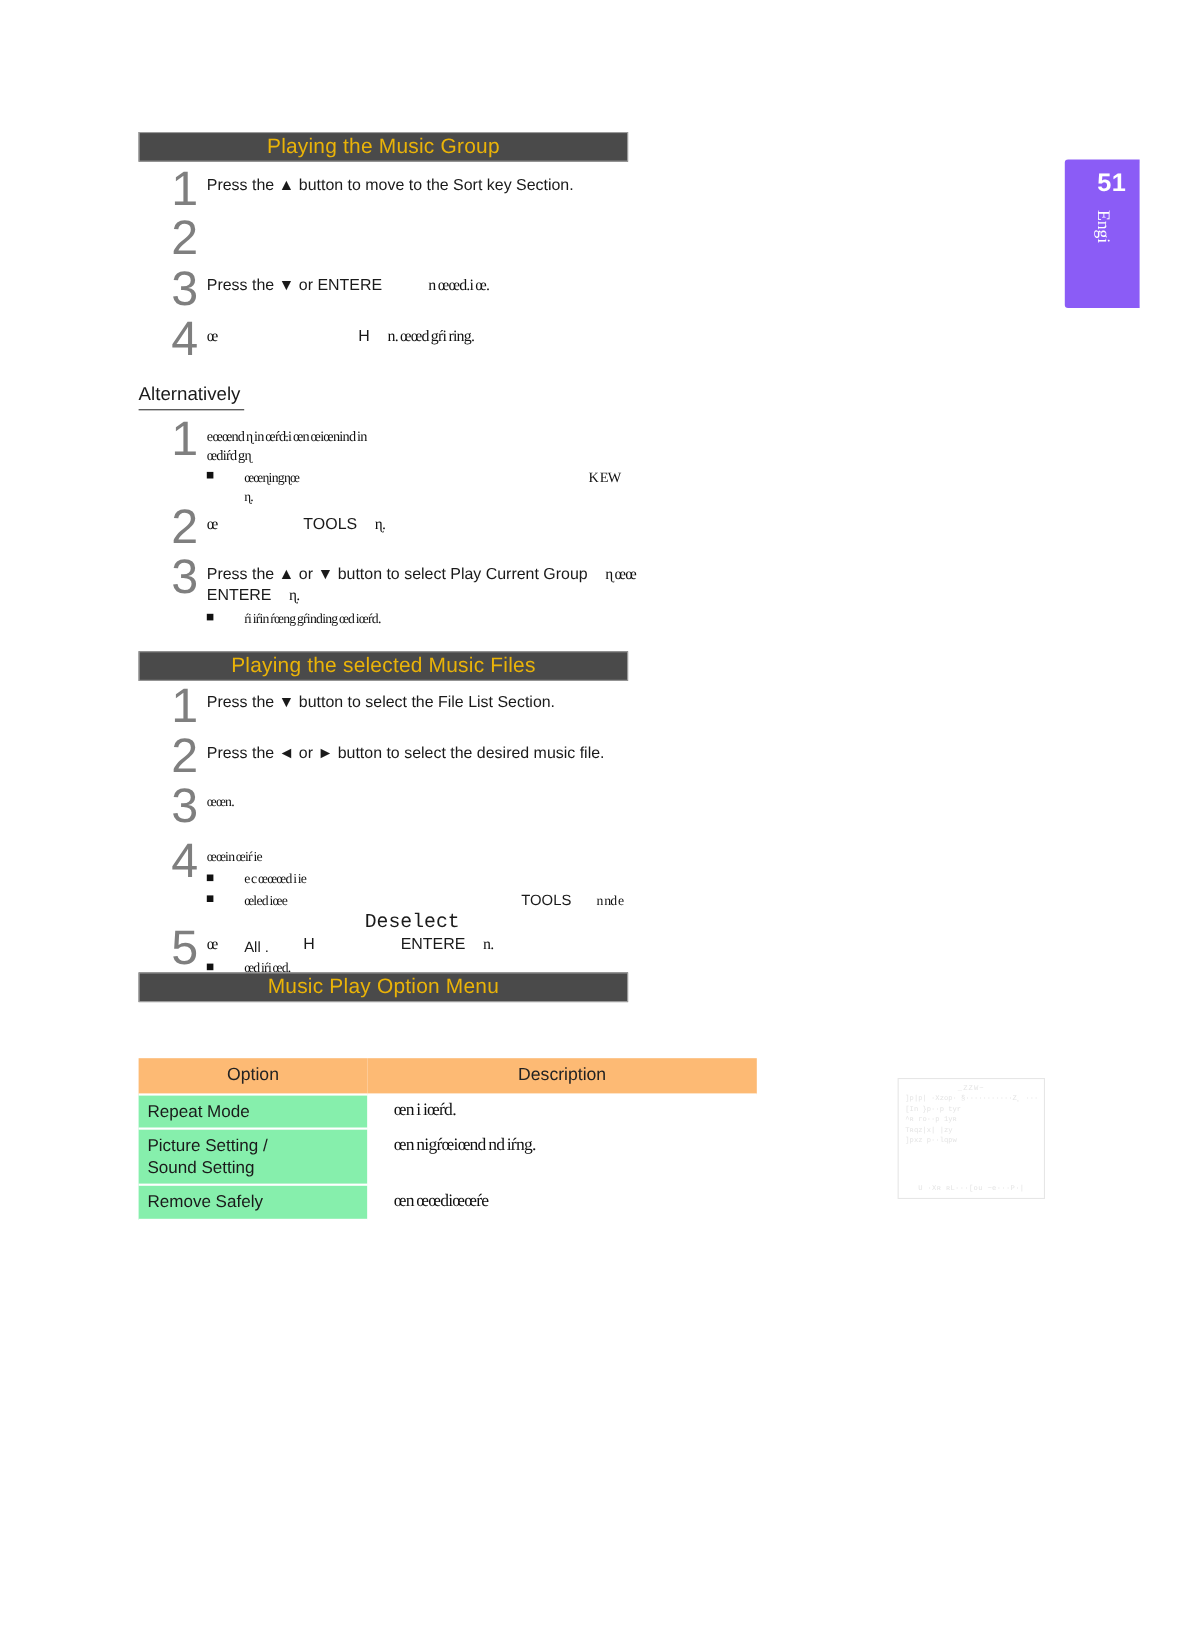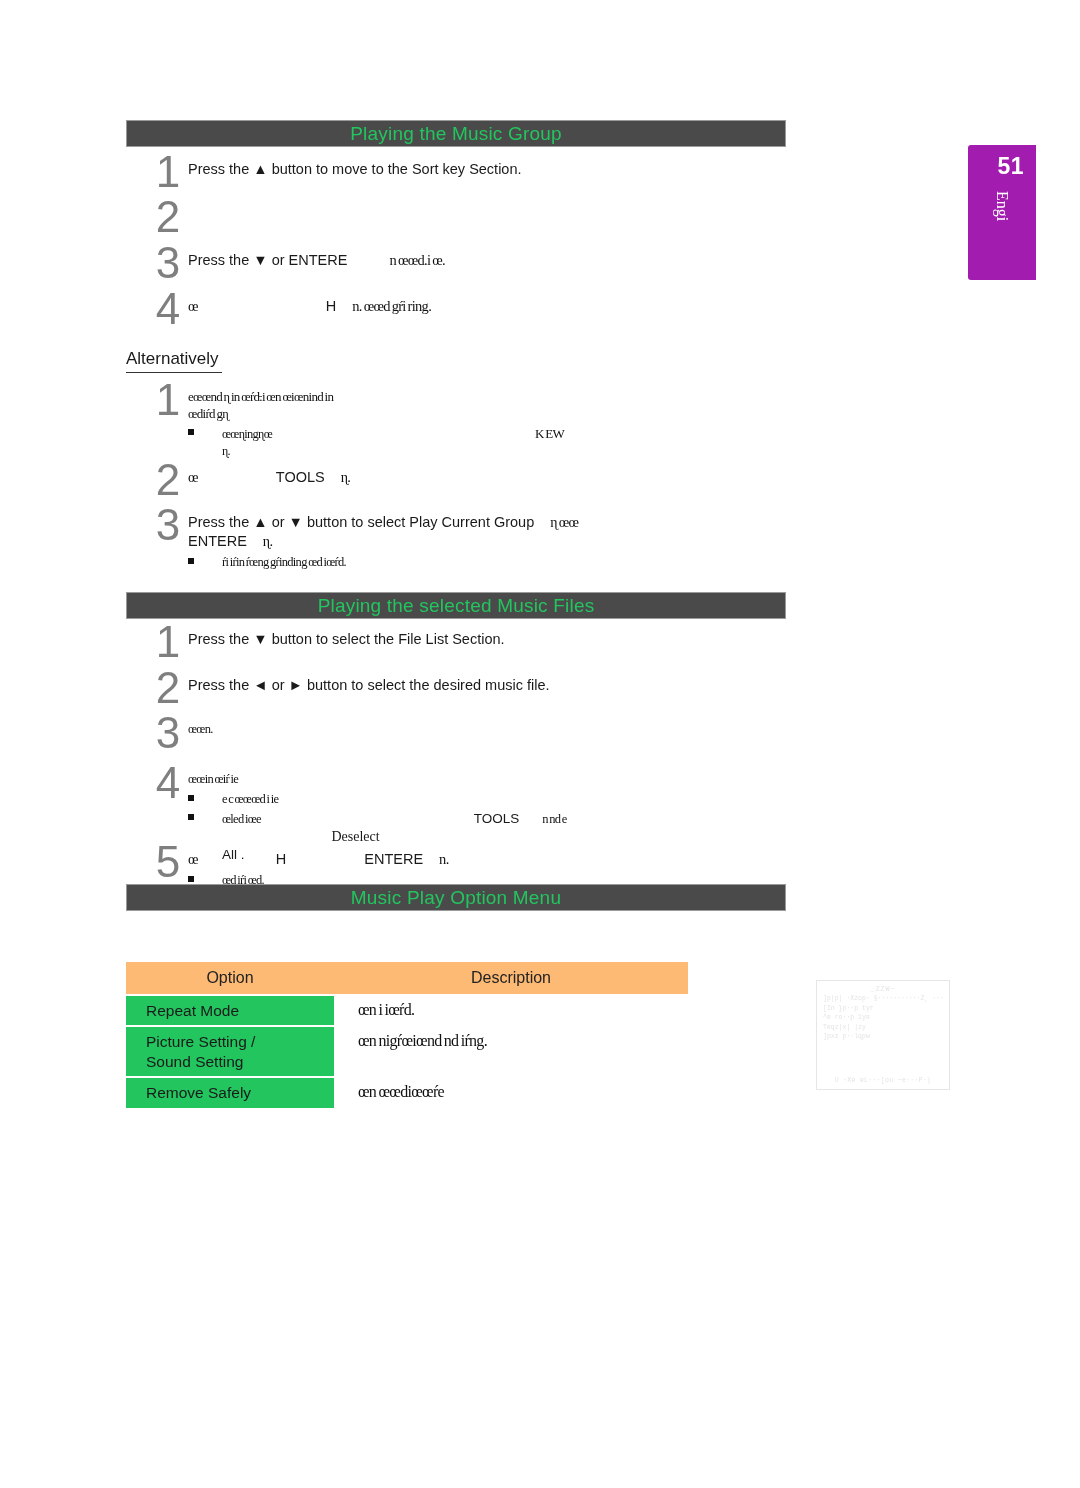--- a/index.html
+++ b/index.html
@@ -16,21 +16,21 @@
     overflow: hidden;
   }
 
   
   .page-tab {
     position: absolute;
     left: 968px;
     top: 145px;
     width: 68px;
     height: 135px;
-    background: #a21caf;
+    background: #8b5cf6;
     border-radius: 3px 0 0 3px;
     color: #ffffff;
   }
   .page-tab .pnum {
     position: absolute;
     top: 8px;
     right: 12px;
     font-size: 23px;
     font-weight: bold;
     letter-spacing: 0.5px;
@@ -43,26 +43,26 @@
     transform-origin: center;
     font-family: "Liberation Serif", serif;
     font-size: 16px;
     white-space: nowrap;
   }
 
   
   .section-bar {
     position: absolute;
     left: 126px;
-    width: 660px;
+    width: 445px;
     height: 27px;
     background: #4a4a4a;
     border: 1px solid #9a9a9a;
     box-sizing: border-box;
-    color: #22c55e;
+    color: #eab308;
     font-size: 19px;
     display: flex;
     align-items: center;
     justify-content: center;
     letter-spacing: 0.2px;
   }
 
   
   .step {
     position: absolute;
@@ -142,22 +142,22 @@
   .opt-table th {
     font-weight: normal;
     background: #fdba74;
     padding: 7px 6px;
     font-size: 16px;
     color: #222;
     border: none;
   }
   .opt-table th.c-opt { width: 196px; }
   .opt-table td.c-opt {
-    background: #22c55e;
-    padding: 5px 20px;
+    background: #86efac;
+    padding: 5px 8px;
     color: #1a1a1a;
     font-size: 15.5px;
     line-height: 1.25;
     vertical-align: top;
   }
   .opt-table td.c-desc {
     background: #ffffff;
     padding: 5px 24px;
     vertical-align: top;
     font-size: 16px;
@@ -304,21 +304,21 @@
       <span class="btxt smudge">e    c    œœœd i ie</span>
     </span>
     <span class="bullet">
       <span class="sq"></span>
       <span class="btxt smudge">œled iœe</span>
       <span class="gap-xl"></span><span class="gap-l"></span>
       <span style="font-size:13.5px;font-family:'Liberation Sans',sans-serif;">TOOLS</span>
       <span class="gap-s"></span>
       <span class="smudge">n nd e</span>
       <span class="gap-xl"></span>
-      <span style="font-size:14px;font-family:Liberation Serif, serif;">Deselect</span>
+      <span style="font-size:18px;font-family:Liberation Mono, monospace;">Deselect</span>
     </span>
     <span class="ln" style="font-size:13.5px;padding-left:34px;">All .</span>
   </div>
 </div>
 
 <div class="step" style="top:850px;">
   <div class="num">5</div>
   <div class="body">
     <span class="ln"><span class="smudge">œ</span><span class="gap-l"></span><span>H</span><span class="gap-l"></span><span>ENTERE</span><span class="gap-s"></span><span class="smudge">n.</span></span>
     <span class="bullet">

